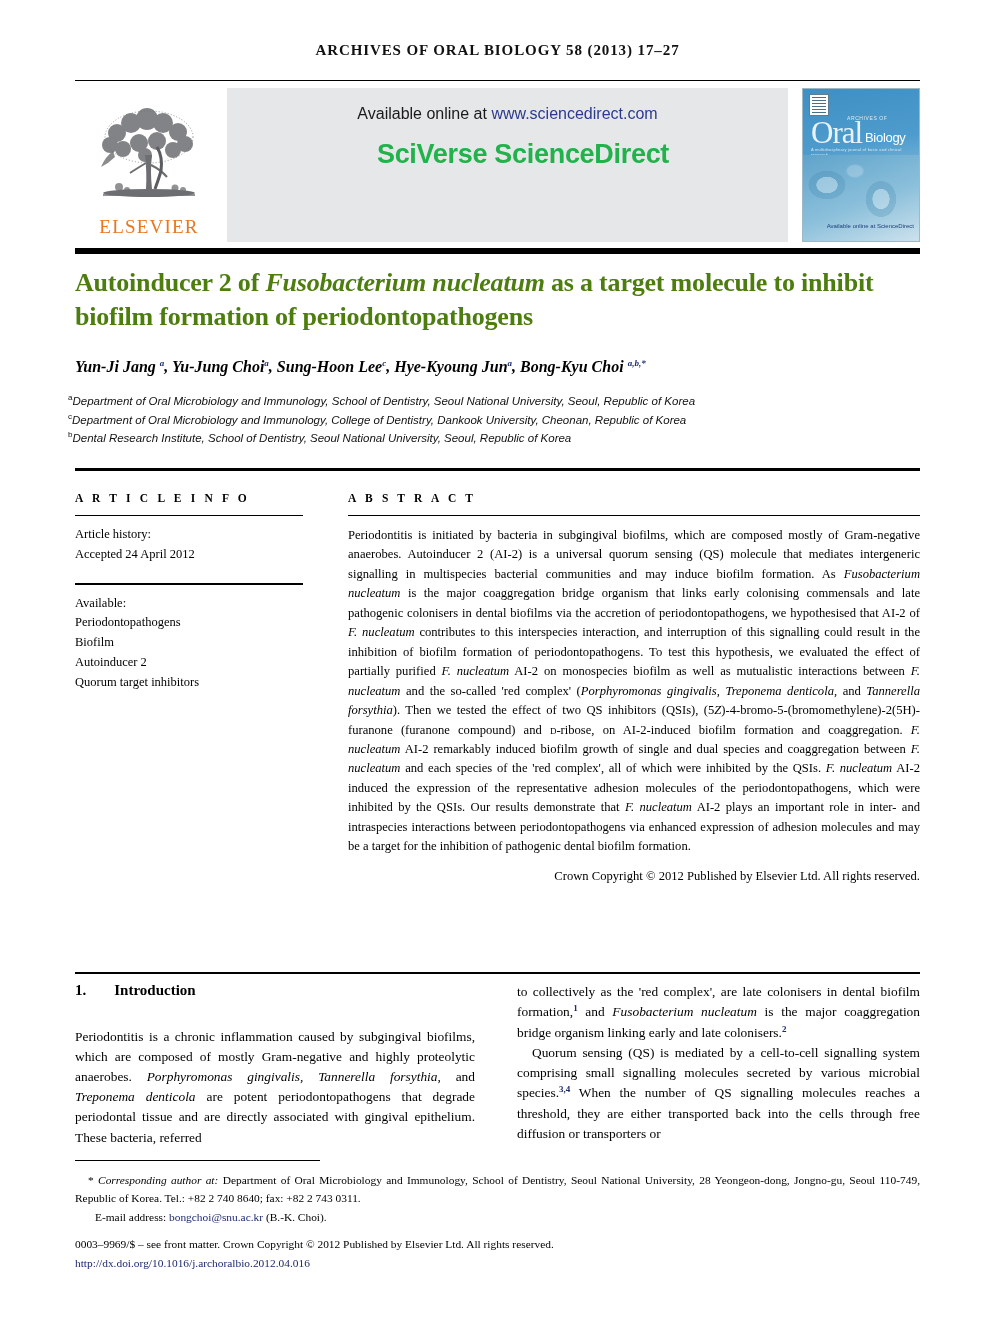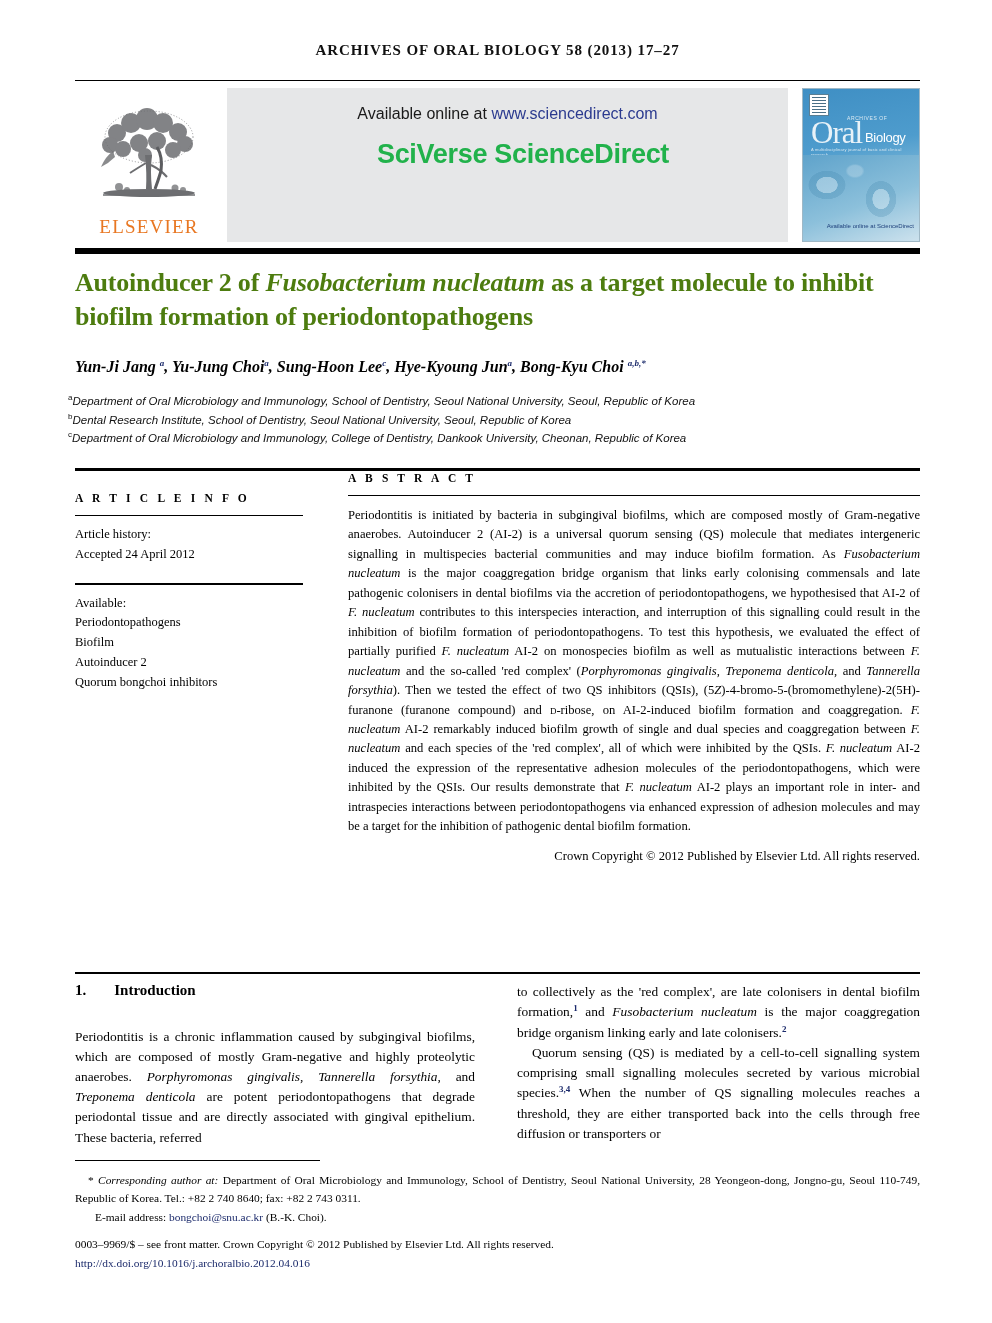--- a/index.html
+++ b/index.html
@@ -237,21 +237,21 @@
   }
 
   
   .col-info {
     position: absolute;
     left: 75px; top: 492px;
     width: 228px;
   }
   .col-abs {
     position: absolute;
-    left: 348px; top: 472px;
+    left: 348px; top: 492px;
     width: 572px;
   }
   .sec-head {
     font-family: "Liberation Serif", serif;
     font-size: 11.5px;
     font-weight: bold;
     letter-spacing: 3.2px;
     color: #000;
   }
   .hr-sec {
@@ -422,40 +422,40 @@
   <div class="rule-thick" style="top:248px;"></div>
 
   <div class="title"><span>Autoinducer 2 of </span><i>Fusobacterium nucleatum</i><span> as a target molecule to inhibit biofilm formation of periodontopathogens</span></div>
 
   <div class="authors">
     <span>Yun-Ji Jang <sup>a</sup></span>, <span>Yu-Jung Choi<sup>a</sup></span>, <span>Sung-Hoon Lee<sup>c</sup></span>, <span>Hye-Kyoung Jun<sup>a</sup></span>, <span>Bong-Kyu Choi <sup>a,b,*</sup></span>
   </div>
 
   <div class="affiliations">
     <div><sup>a</sup><span>Department of Oral Microbiology and Immunology, School of Dentistry, Seoul National University, Seoul, Republic of Korea</span></div>
+    <div><sup>c</sup><span>Department of Oral Microbiology and Immunology, College of Dentistry, Dankook University, Cheonan, Republic of Korea</span></div>
     <div><sup>b</sup><span>Dental Research Institute, School of Dentistry, Seoul National University, Seoul, Republic of Korea</span></div>
-    <div><sup>c</sup><span>Department of Oral Microbiology and Immunology, College of Dentistry, Dankook University, Cheonan, Republic of Korea</span></div>
   </div>
 
   <div class="rule-thick" style="top:468px;height:3px;"></div>
 
   <div class="col-info">
     <div class="sec-head">A R T I C L E   I N F O</div>
     <div class="hr-sec"></div>
     <div class="info-block">
       <div class="lbl">Article history:</div>
       <div>Accepted 24 April 2012</div>
     </div>
     <div class="hr-sec thickish" style="margin-top:18px;"></div>
     <div class="info-block">
       <div class="lbl">Available:</div>
       <div>Periodontopathogens</div>
       <div>Biofilm</div>
       <div>Autoinducer 2</div>
-      <div>Quorum bongchoi inhibitors</div>
+      <div>Quorum target inhibitors</div>
     </div>
   </div>
 
   <div class="col-abs">
     <div class="sec-head">A B S T R A C T</div>
     <div class="hr-sec"></div>
     <div class="abstract-body">Periodontitis is initiated by bacteria in subgingival biofilms, which are composed mostly of Gram-negative anaerobes. Autoinducer 2 (AI-2) is a universal quorum sensing (QS) molecule that mediates intergeneric signalling in multispecies bacterial communities and may induce biofilm formation. As <i>Fusobacterium nucleatum</i> is the major coaggregation bridge organism that links early colonising commensals and late pathogenic colonisers in dental biofilms via the accretion of periodontopathogens, we hypothesised that AI-2 of <i>F. nucleatum</i> contributes to this interspecies interaction, and interruption of this signalling could result in the inhibition of biofilm formation of periodontopathogens. To test this hypothesis, we evaluated the effect of partially purified <i>F. nucleatum</i> AI-2 on monospecies biofilm as well as mutualistic interactions between <i>F. nucleatum</i> and the so-called 'red complex' (<i>Porphyromonas gingivalis</i>, <i>Treponema denticola</i>, and <i>Tannerella forsythia</i>). Then we tested the effect of two QS inhibitors (QSIs), (5<i>Z</i>)-4-bromo-5-(bromomethylene)-2(5H)-furanone (furanone compound) and <span style="font-variant:small-caps;">d</span>-ribose, on AI-2-induced biofilm formation and coaggregation. <i>F. nucleatum</i> AI-2 remarkably induced biofilm growth of single and dual species and coaggregation between <i>F. nucleatum</i> and each species of the 'red complex', all of which were inhibited by the QSIs. <i>F. nucleatum</i> AI-2 induced the expression of the representative adhesion molecules of the periodontopathogens, which were inhibited by the QSIs. Our results demonstrate that <i>F. nucleatum</i> AI-2 plays an important role in inter- and intraspecies interactions between periodontopathogens via enhanced expression of adhesion molecules and may be a target for the inhibition of pathogenic dental biofilm formation.</div>
     <div class="copyline">Crown Copyright © 2012 Published by Elsevier Ltd. All rights reserved.</div>
   </div>
 

